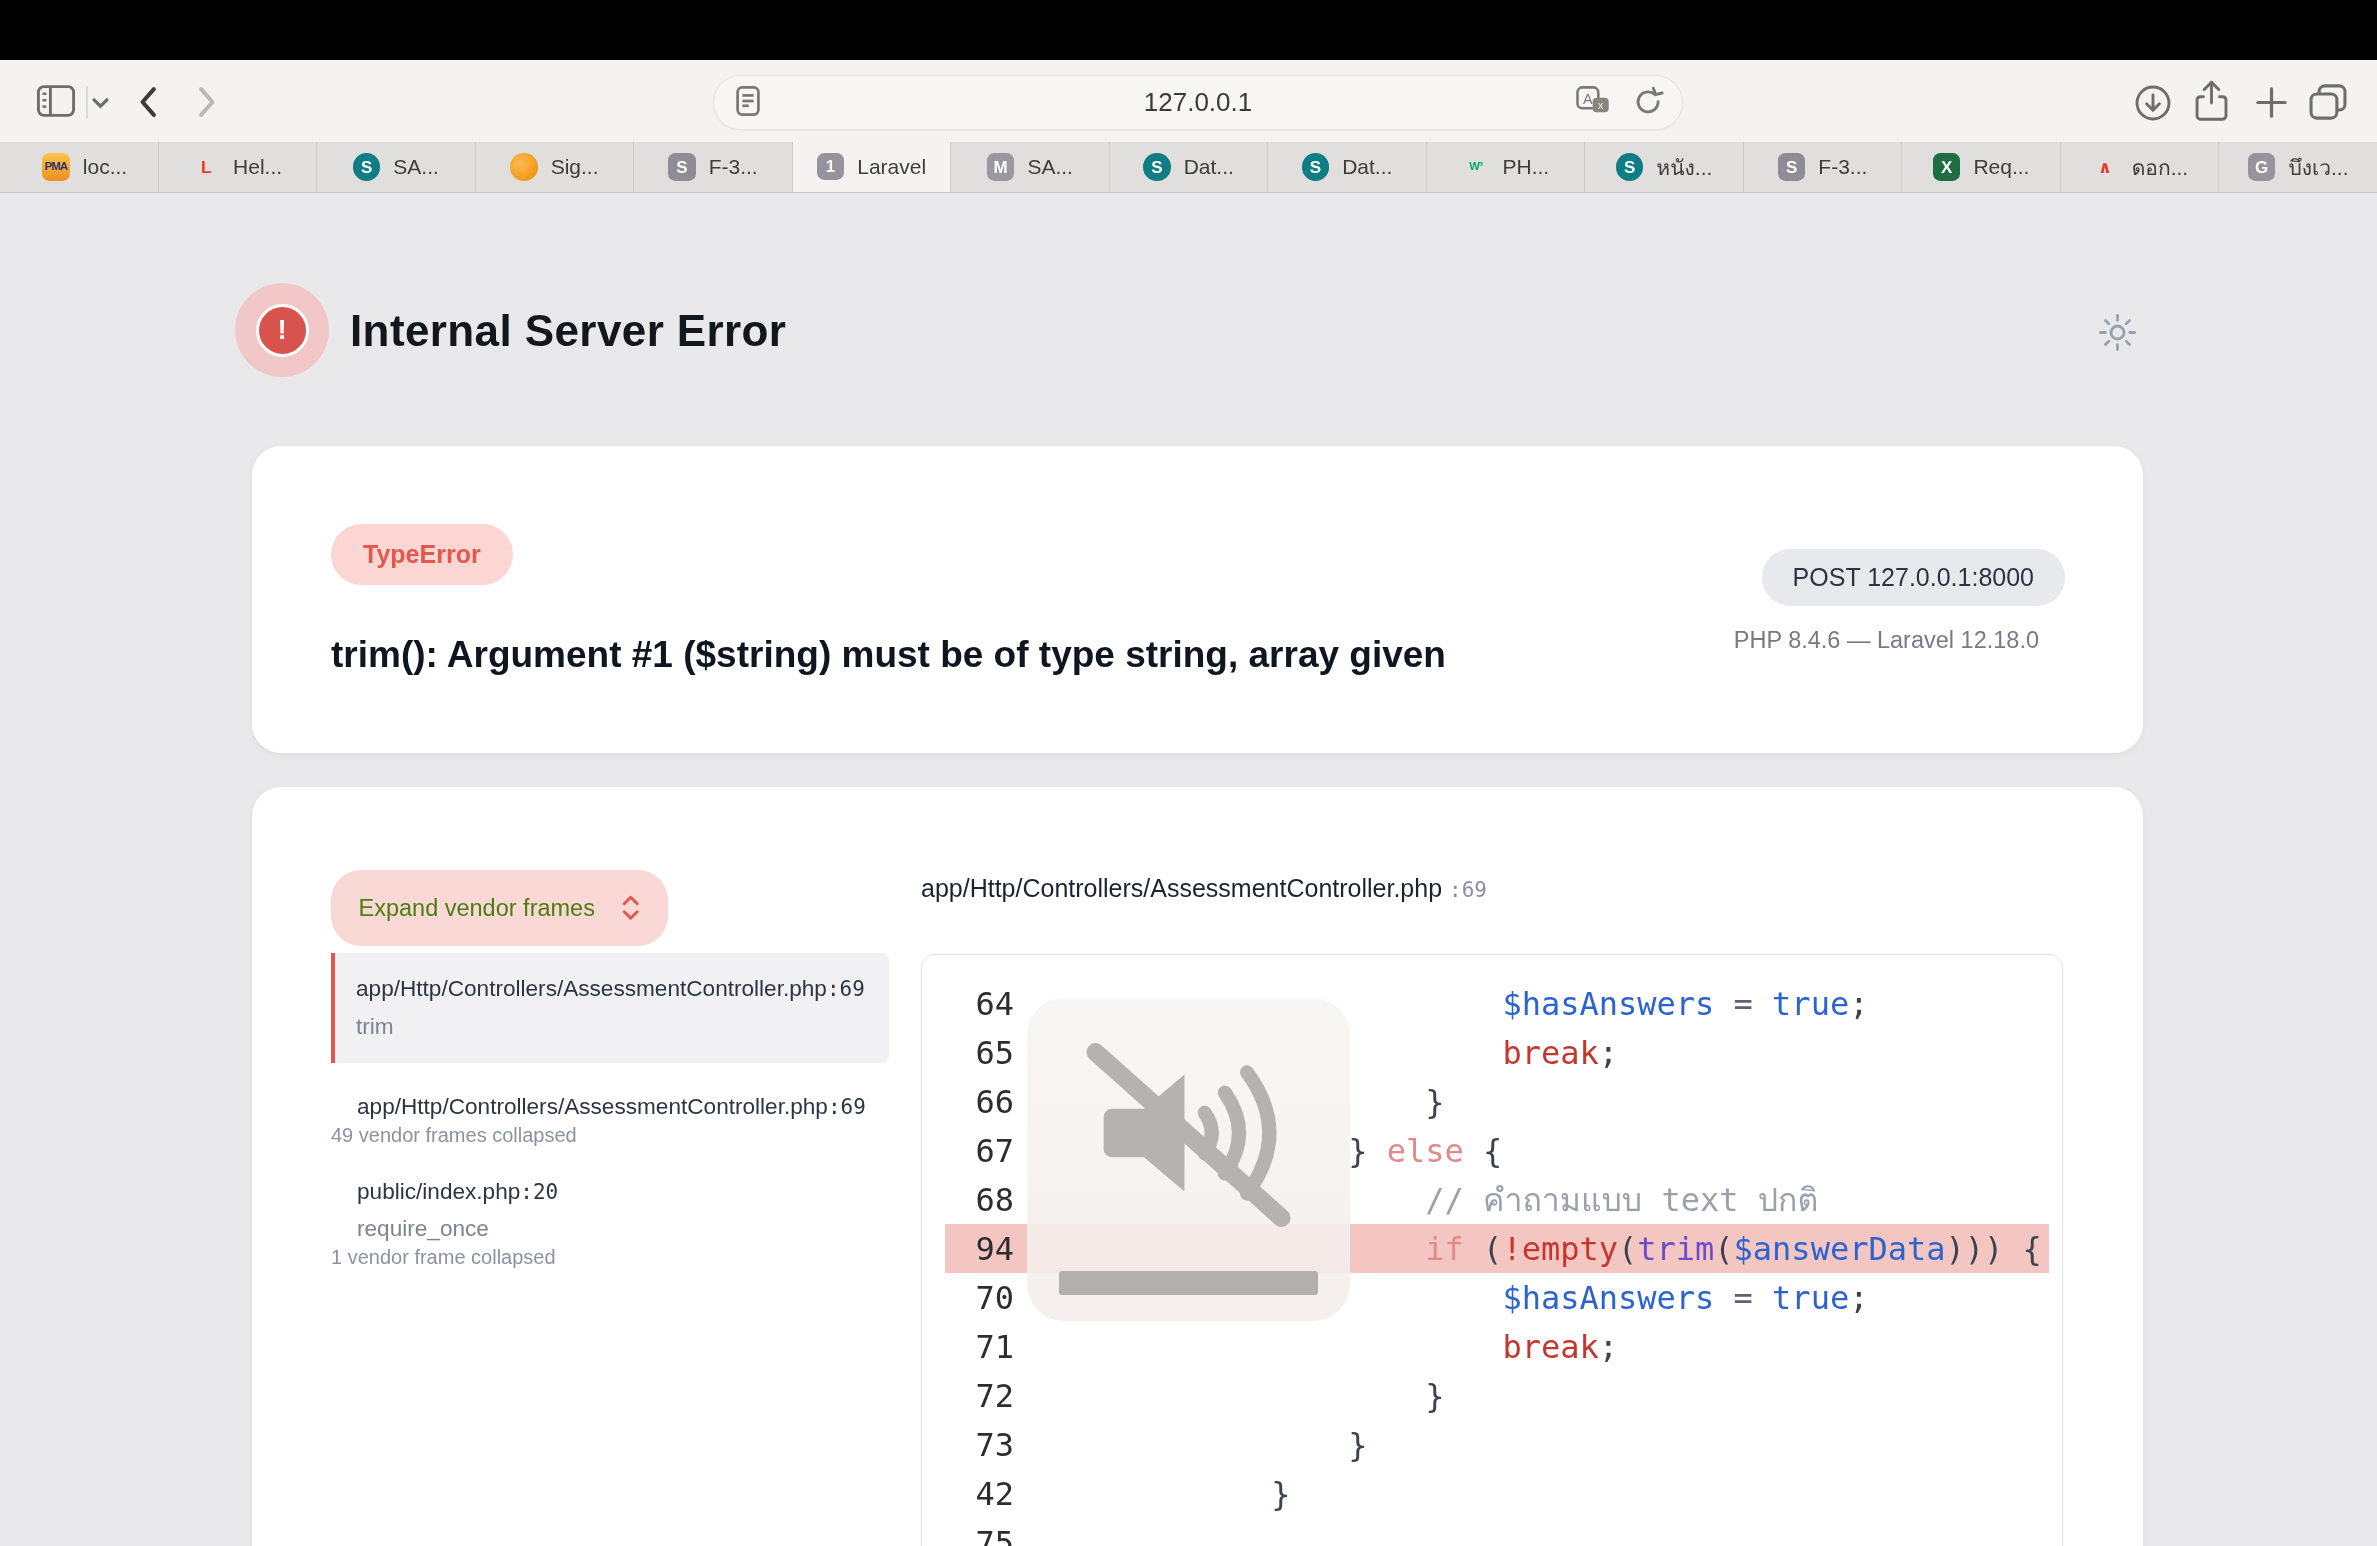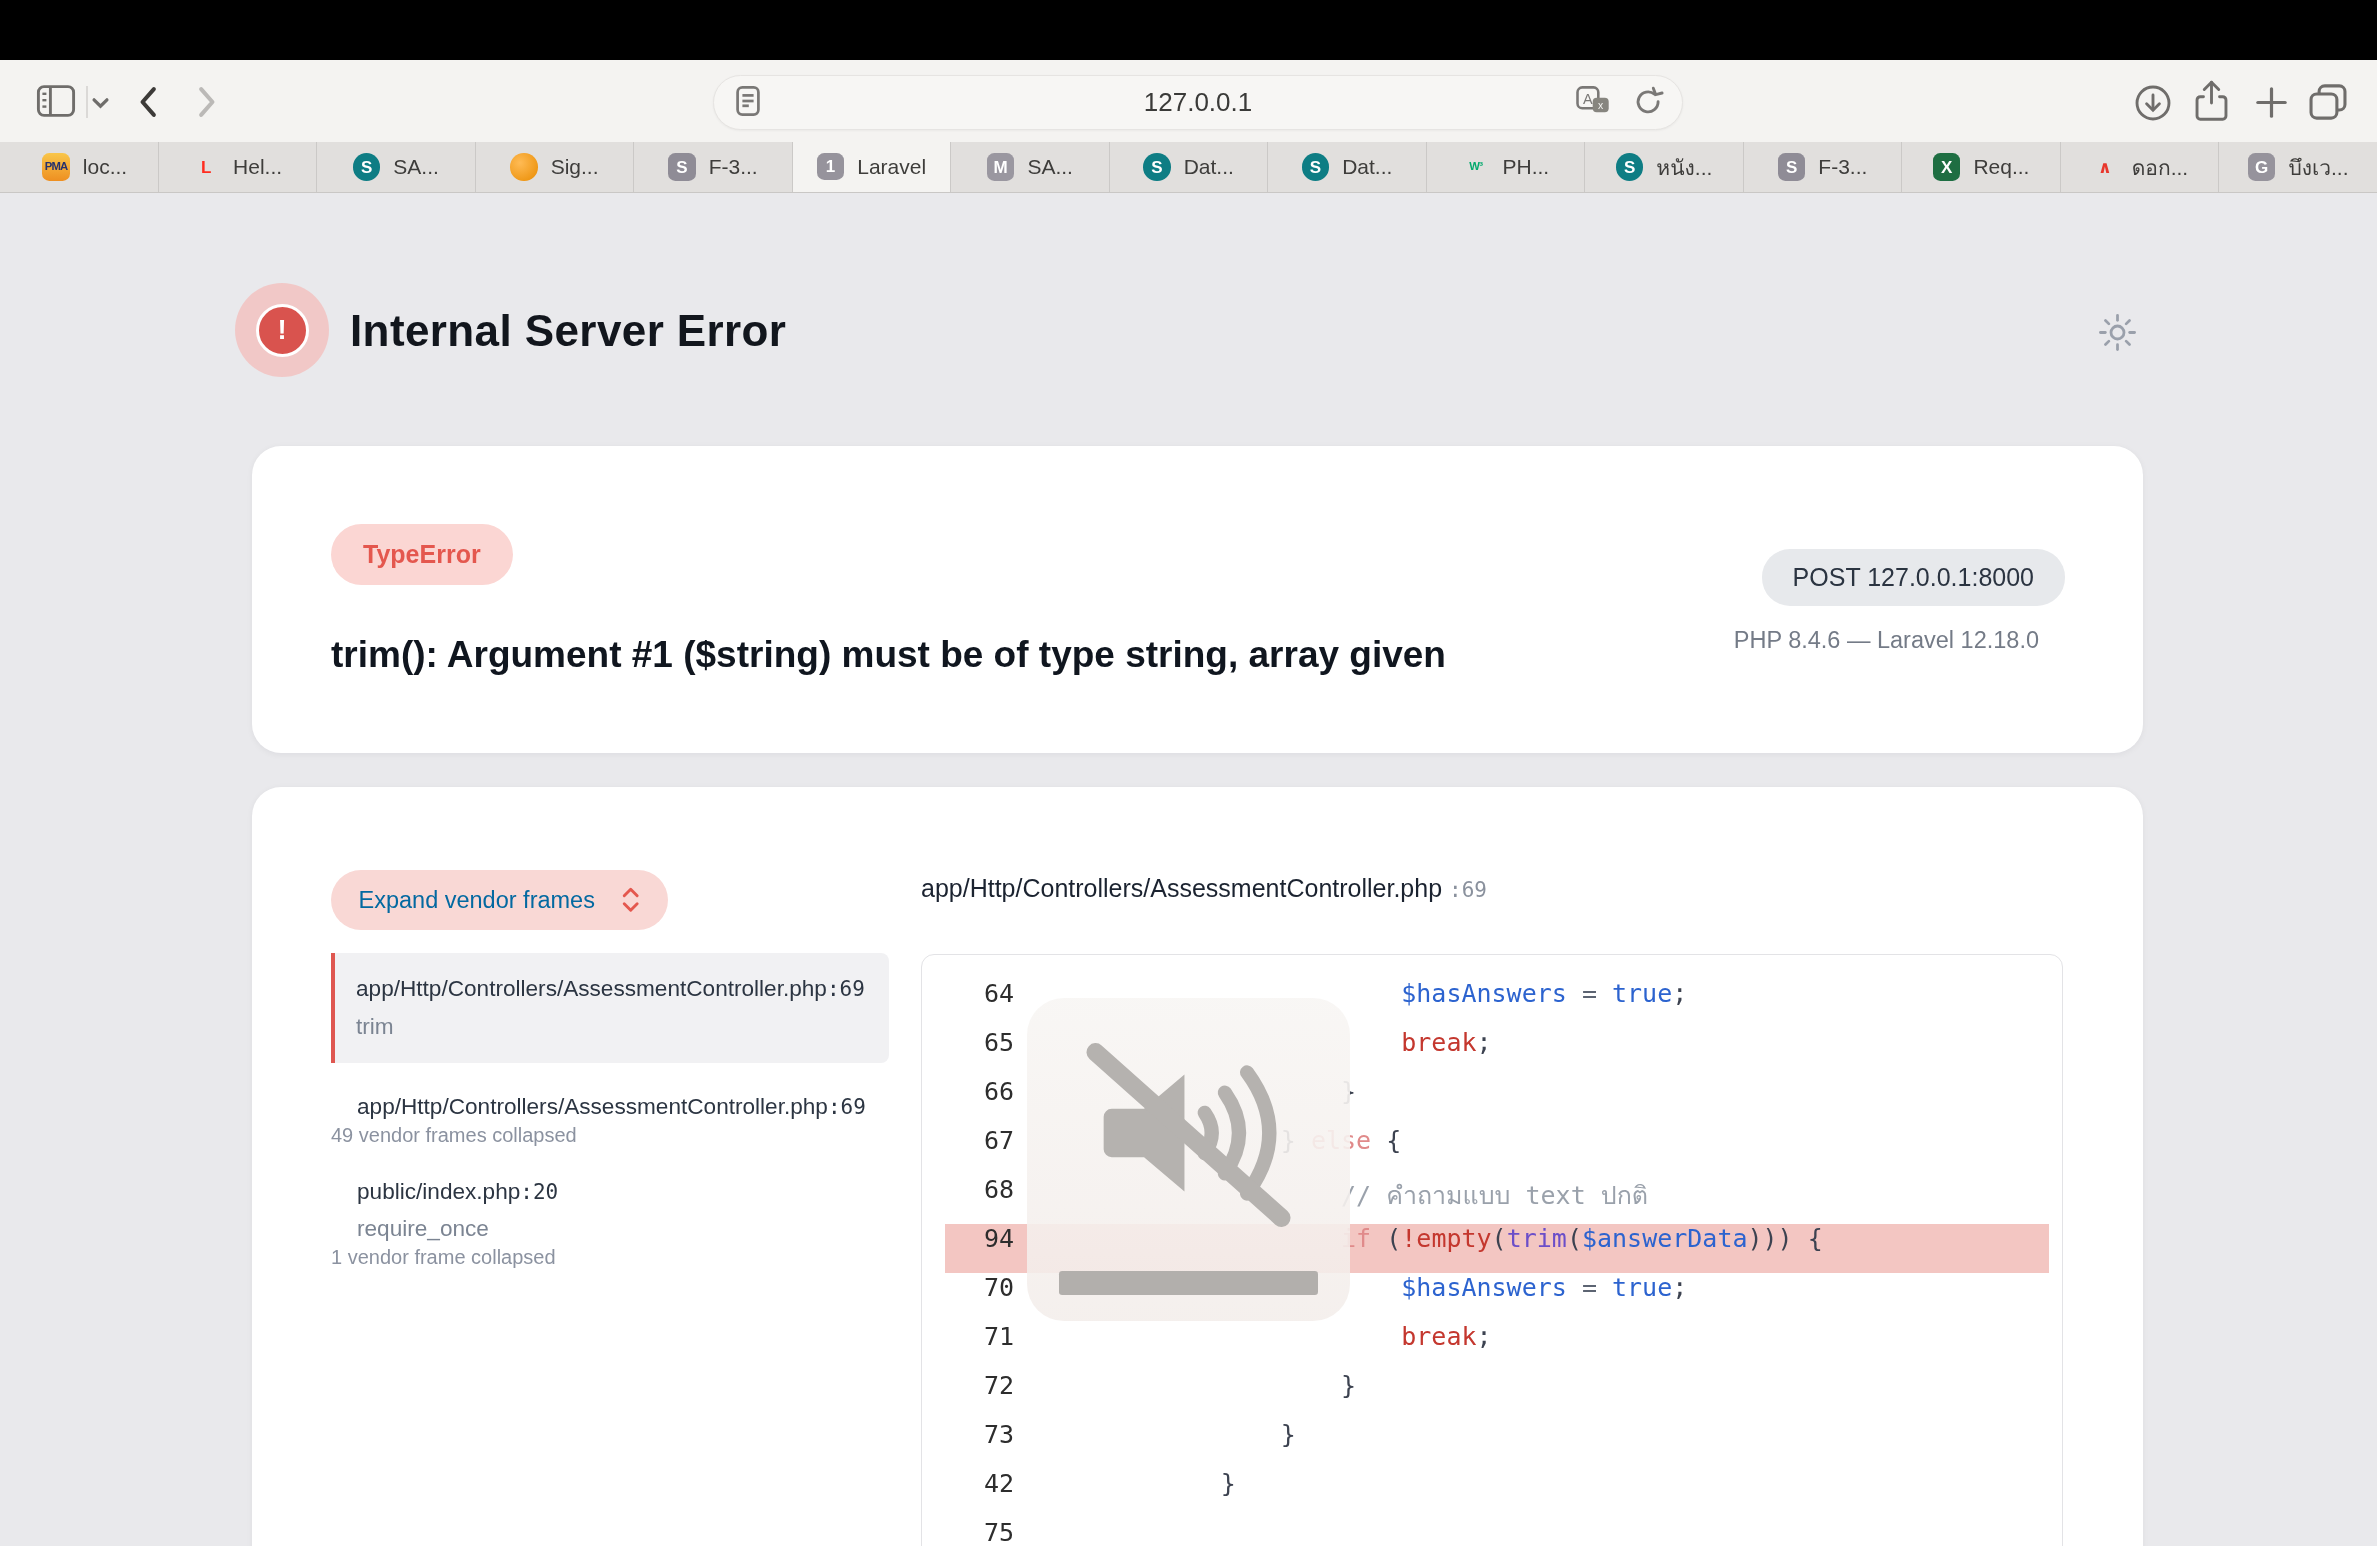--- a/index.html
+++ b/index.html
@@ -56,39 +56,39 @@
   .card1{top:253px;height:307px;}
   .card2{top:594px;height:995px;}
 
   .type-badge{position:absolute;left:79px;top:78px;height:61px;padding:0 32px;border-radius:31px;
     background:#fbd6d3;color:#e4574e;font-size:25px;font-weight:bold;display:inline-flex;align-items:center;}
   .err-msg{position:absolute;left:79px;top:188px;font-size:37px;font-weight:bold;color:#10161f;}
   .post-pill{position:absolute;right:78px;top:103px;height:57px;padding:0 31px;border-radius:28px;
     background:#e7e9ec;color:#2b3441;font-size:25px;display:inline-flex;align-items:center;}
   .version{position:absolute;right:104px;top:181px;font-size:23.5px;color:#747b87;}
 
-  .expand-pill{position:absolute;left:79px;top:83px;height:60px;padding:0 27.5px;border-radius:30px;
-    background:#f9d8d5;color:#0369a1;font-size:23.5px;font-weight:500;display:inline-flex;align-items:center;gap:26px;}
+  .expand-pill{position:absolute;left:79px;top:83px;height:76px;padding:0 27.5px;border-radius:30px;
+    background:#f9d8d5;color:#4d7c0f;font-size:23.5px;font-weight:500;display:inline-flex;align-items:center;gap:26px;}
 
   .trace{position:absolute;left:79px;top:166px;width:558px;}
   .frame{padding:0 21px 0 26px;margin-top:27.5px;}
   .frame.selected{background:#f1f1f3;border-left:4.9px solid #df5750;border-radius:0 8px 8px 0;
     padding:19.4px 21px;margin-top:0;}
   .frame .file{font-size:22.6px;color:#2c3542;line-height:34px;}
   .frame .lineno{font-size:21px;color:#2c3542;}
   .frame .method{font-size:22.6px;color:#7b8492;line-height:34px;margin-top:3.2px;}
   .collapsed{font-size:20px;color:#8b92a0;}
 
   .code-header{position:absolute;left:669px;top:87px;font-size:25px;font-weight:500;color:#1b2330;}
   .code-header .hline{font-size:21px;color:#8a919d;font-weight:normal;}
 
   .codebox{position:absolute;left:669px;top:167px;width:1142px;height:817px;background:#fff;
     border:1.6px solid #e3e3e6;border-radius:13px;padding-top:24px;overflow:hidden;box-sizing:border-box;}
-  .crow{position:relative;height:49px;display:flex;
-    font-family:"DejaVu Sans Mono","Liberation Mono",monospace;font-size:25px;}
+  .crow{position:relative;height:49px;display:flex;align-items:center;
+    font-family:"DejaVu Sans Mono","Liberation Mono",monospace;font-size:32px;}
   .crow .band{position:absolute;left:22.6px;right:13px;top:0;bottom:0;background:#f3c6c2;}
   .lnum{width:92px;text-align:right;color:#2d2d2d;flex:0 0 auto;position:relative;}
   .ltext{margin-left:26px;white-space:pre;position:relative;}
   .tok-pln{color:#3c4250}.tok-pun{color:#3c4250}.tok-op{color:#5c6472}
   .tok-var{color:#2c63cf}.tok-kw{color:#c4372e}.tok-kw2{color:#e08a8a}
   .tok-fn{color:#6b4ec9}.tok-com{color:#9aa1ab}
 
   
   .hud{position:absolute;left:1027px;top:805px;width:323px;height:323px;border-radius:37px;
     background:linear-gradient(180deg,rgba(248,246,244,.94),rgba(243,237,234,.86));z-index:6;}

